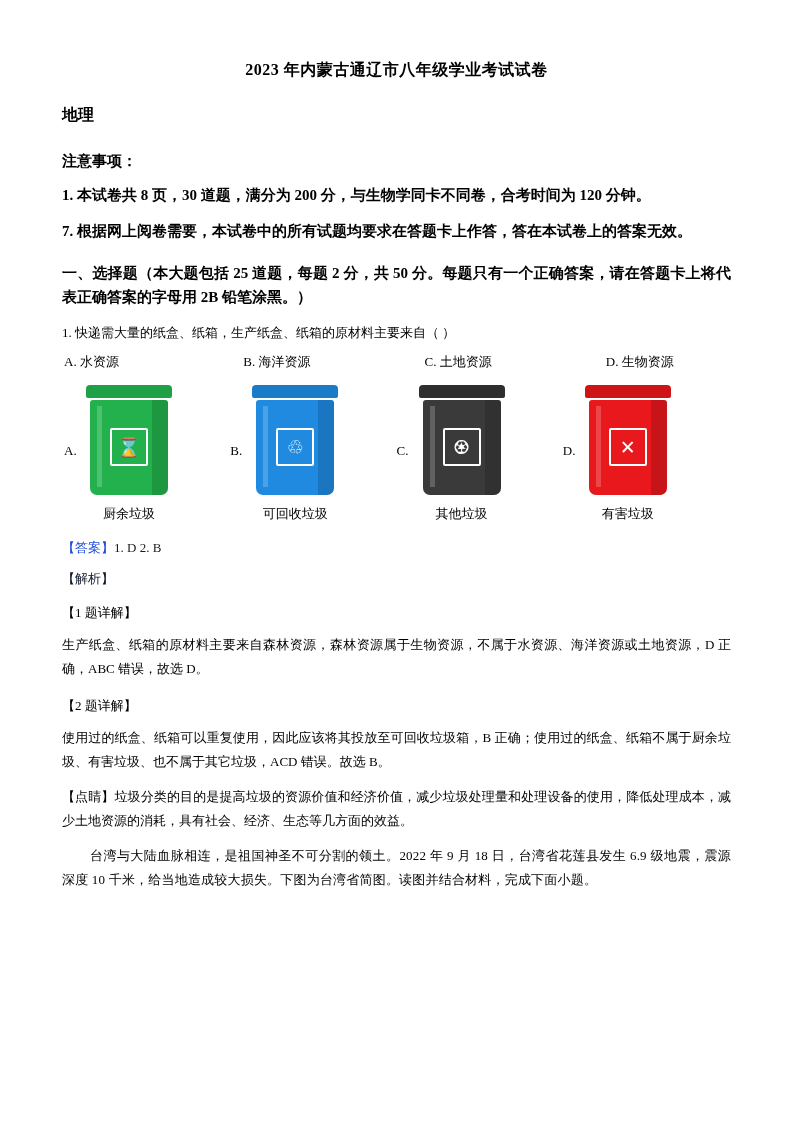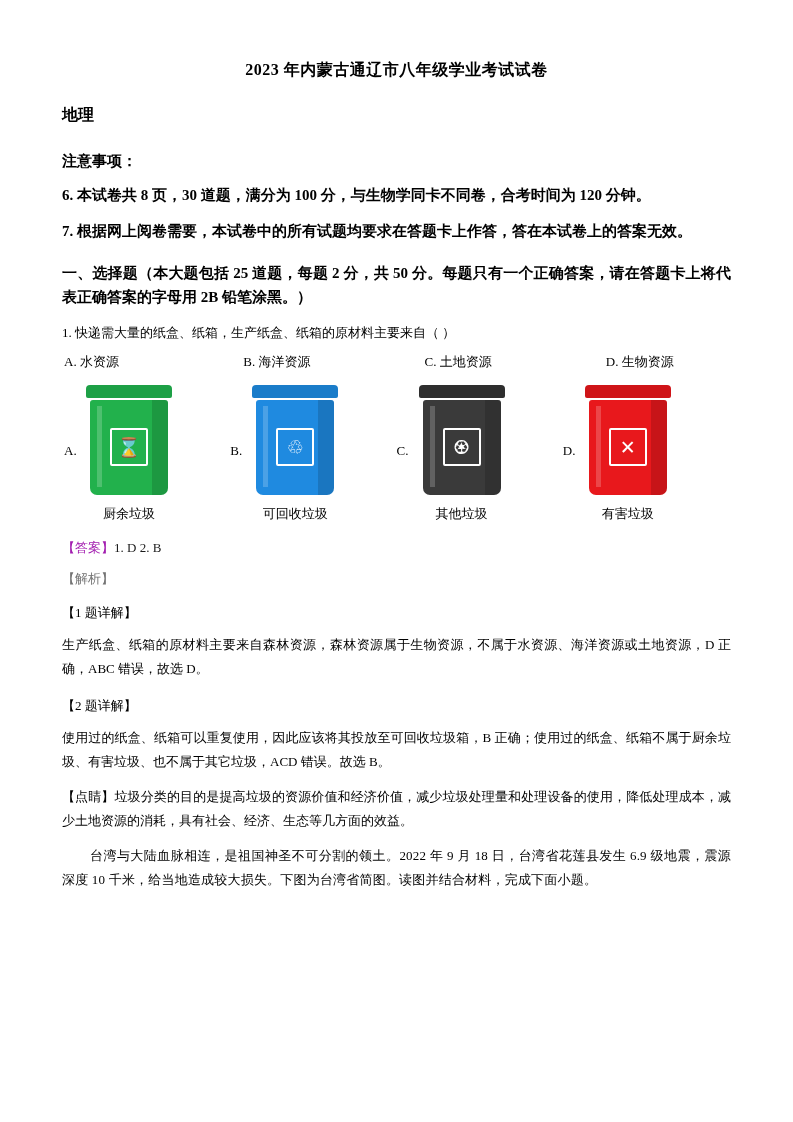--- a/index.html
+++ b/index.html
@@ -172,26 +172,26 @@
     margin-top: 10px;
     text-align: right;
   }
 
   .answer-line {
     font-size: 13px;
     margin-top: 16px;
     color: #1a1a1a;
   }
   .tag-blue {
-    color: #a21caf;
+    color: #1d4ed8;
   }
   .explain-head {
     font-size: 13px;
     margin-top: 13px;
-    color: #737373;
+    color: #0f172a;
   }
   .sub-head {
     font-size: 13px;
     margin-top: 16px;
     font-weight: normal;
   }
   .para {
     font-size: 13px;
     margin-top: 11px;
     line-height: 1.85;
@@ -207,21 +207,21 @@
 </head>
 <body>
 
 <div class="page">
   <div class="inner">
 
     <h1 class="title">2023 年内蒙古通辽市八年级学业考试试卷</h1>
     <h2 class="subject">地理</h2>
 
     <div class="notice-head">注意事项：</div>
-    <div class="notice-line">6. 本试卷共 8 页，30 道题，满分为 100 分，与生物学同卡不同卷，合考时间为 120 分钟。</div>
+    <div class="notice-line">1. 本试卷共 8 页，30 道题，满分为 200 分，与生物学同卡不同卷，合考时间为 120 分钟。</div>
     <div class="notice-line">7. 根据网上阅卷需要，本试卷中的所有试题均要求在答题卡上作答，答在本试卷上的答案无效。</div>
 
     <div class="section-head">一、选择题（本大题包括 25 道题，每题 2 分，共 50 分。每题只有一个正确答案，请在答题卡上将代表正确答案的字母用 2B 铅笔涂黑。）</div>
 
 
     <div class="q">1. 快递需大量的纸盒、纸箱，生产纸盒、纸箱的原材料主要来自（    ）</div>
     <div class="options-row">
       <div class="opt opt-a">A. 水资源</div>
       <div class="opt opt-b">B. 海洋资源</div>
       <div class="opt opt-c">C. 土地资源</div>

